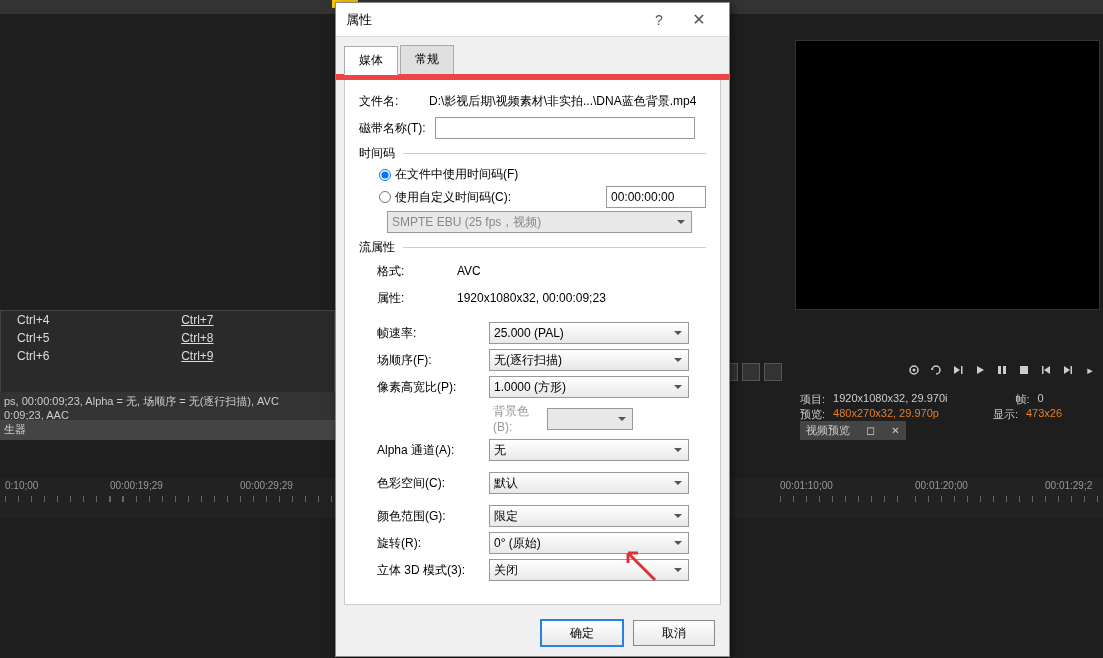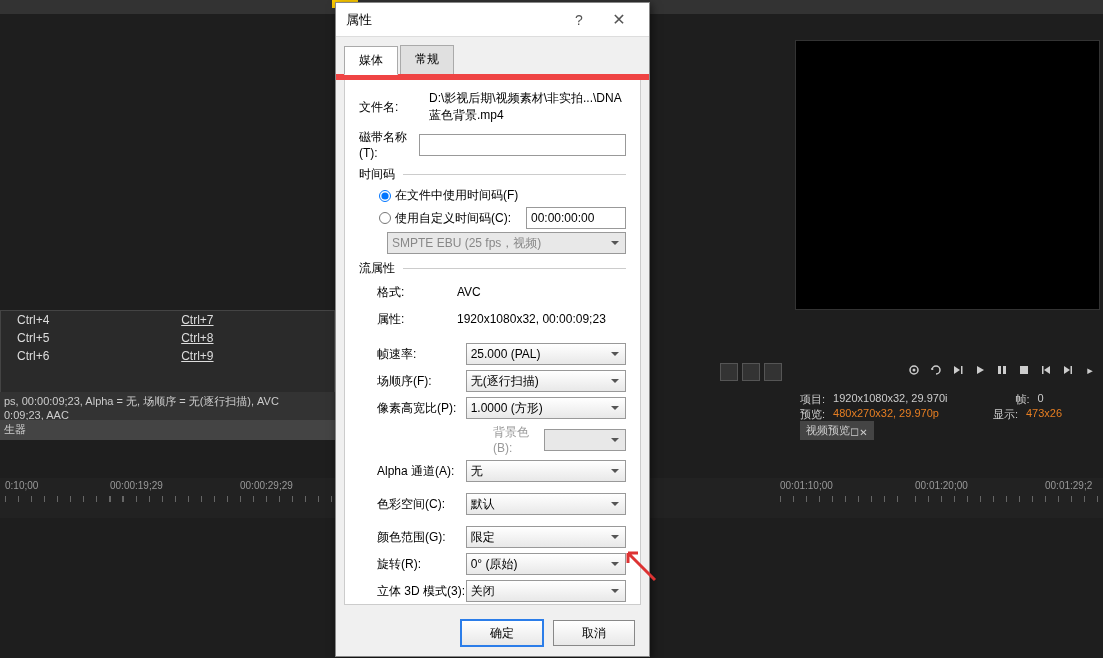--- a/index.html
+++ b/index.html
@@ -20,36 +20,36 @@
 .bg-status-1 { top: 392px; width: 335px; }
 .bg-status-2 { top: 407px; width: 335px; }
 .bg-status-3 { top: 420px; width: 335px; background: #444; }
 
 .bg-info-panel { position: absolute; top: 392px; left: 800px; font-size: 11px; }
 .info-row { display: flex; gap: 8px; }
 .info-label { color: #ccc; }
 .info-val { color: #ccc; }
 .info-orange { color: #e67e22; }
 
-.bg-preview-tag { position: absolute; top: 421px; left: 800px; background: #444; padding: 2px 6px; font-size: 11px; display: flex; align-items: flex-end; gap: 0; }
+.bg-preview-tag { position: absolute; top: 421px; left: 800px; background: #444; padding: 2px 6px; font-size: 11px; display: flex; align-items: center; gap: 16px; }
 .close-x { font-size: 10px; cursor: pointer; }
 
 .transport { position: absolute; top: 361px; left: 905px; display: flex; gap: 4px; align-items: center; }
 .transport-btn { width: 18px; height: 18px; display: flex; align-items: center; justify-content: center; color: #ccc; font-size: 11px; }
 .transport-btn svg { width: 12px; height: 12px; fill: #ccc; }
 
 .toolbar-mid { position: absolute; top: 363px; left: 720px; display: flex; gap: 4px; }
 .mid-btn { width: 18px; height: 18px; background: #333; border: 1px solid #555; }
 
 .timeline { position: absolute; top: 478px; left: 0; right: 0; height: 40px; background: #222; }
 .time-mark { position: absolute; top: 2px; font-size: 10px; color: #999; }
 .time-tick { position: absolute; top: 18px; width: 1px; height: 6px; background: #666; }
 
 
-.dialog { position: absolute; top: 2px; left: 335px; width: 315px; height: 655px; background: #f0f0f0; border: 1px solid #888; box-shadow: 2px 2px 8px rgba(0,0,0,0.5); color: #000; }
+.dialog { position: absolute; top: 2px; left: 335px; width: 395px; height: 655px; background: #f0f0f0; border: 1px solid #888; box-shadow: 2px 2px 8px rgba(0,0,0,0.5); color: #000; }
 .dialog-titlebar { height: 34px; background: #fff; display: flex; align-items: center; padding: 0 10px; border-bottom: 1px solid #ddd; }
 .dialog-title { flex: 1; font-size: 13px; }
 .dialog-help, .dialog-close { width: 40px; text-align: center; font-size: 14px; cursor: pointer; color: #555; }
 .dialog-close { font-size: 16px; }
 
 .tabs { display: flex; padding: 8px 8px 0 8px; background: #f0f0f0; border-bottom: 6px solid #ef4444; }
 .tab { padding: 5px 14px; font-size: 12px; background: #e0e0e0; border: 1px solid #aaa; border-bottom: none; margin-right: 2px; cursor: pointer; }
 .tab.active { background: #fff; border-bottom: 1px solid #fff; position: relative; top: 1px; }
 
 .dialog-body { background: #fff; margin: 0 8px 8px 8px; padding: 10px 14px; height: 525px; border: 1px solid #ccc; border-top: none; overflow: hidden; }

